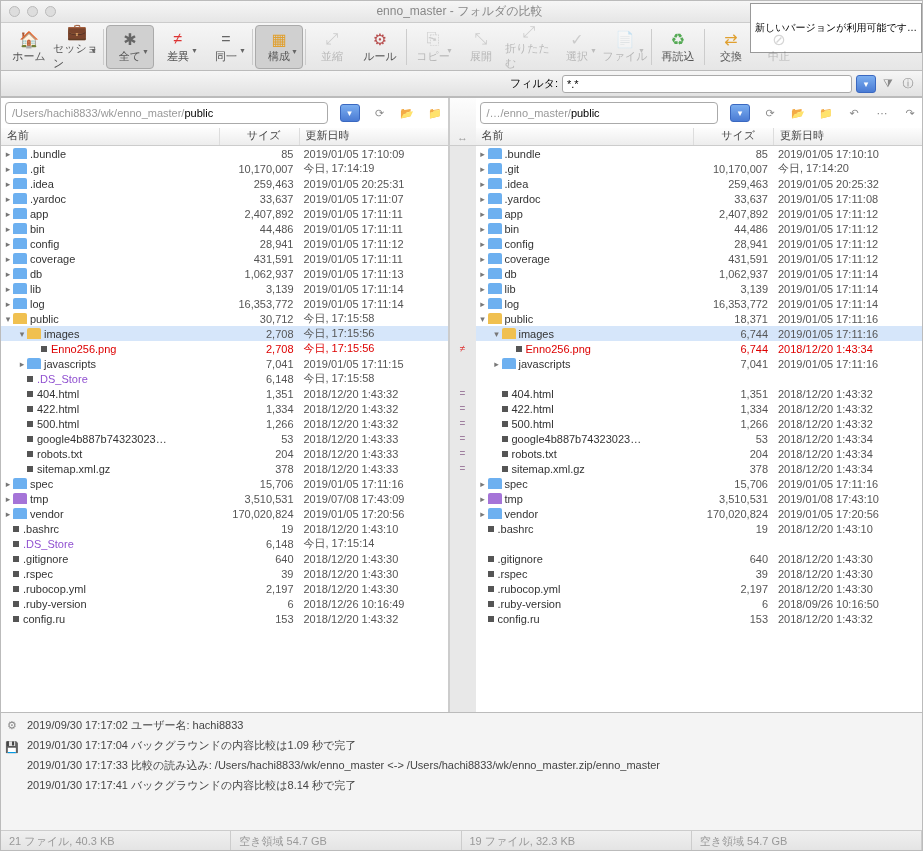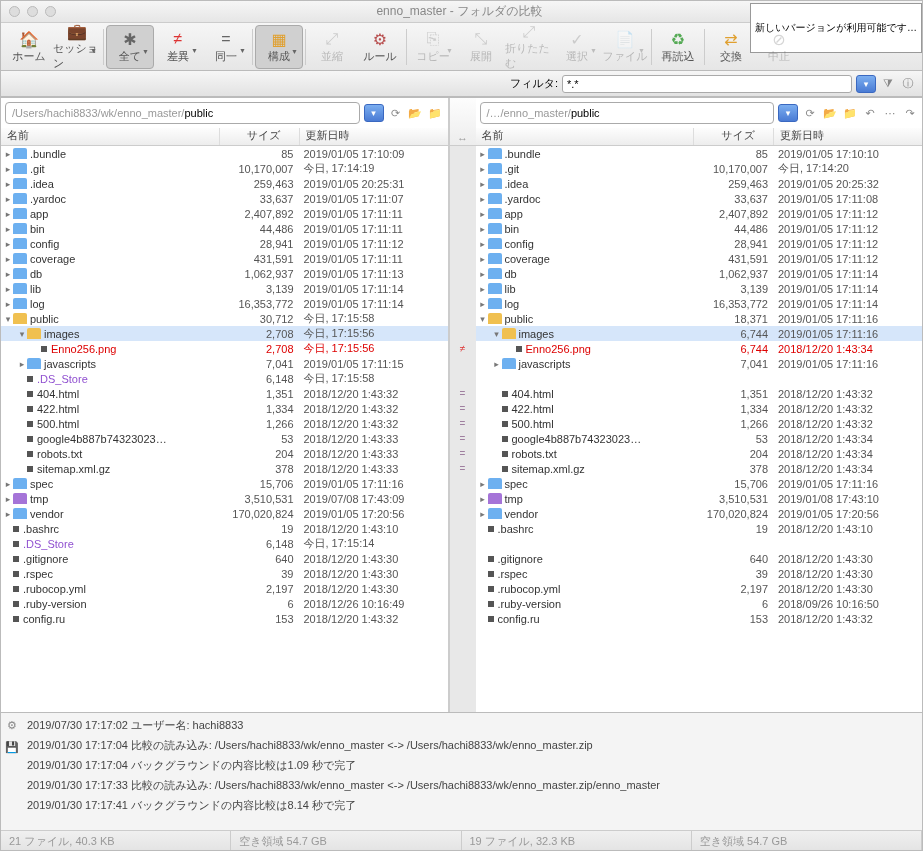--- a/index.html
+++ b/index.html
@@ -13,21 +13,21 @@
 .tbtn { display: flex; flex-direction: column; align-items: center; justify-content: center; width: 48px; height: 44px; font-size: 9px; color: #555; cursor: pointer; border-radius: 4px; position: relative; }
 .tbtn.sel { background: #d0d0d0; border: 1px solid #aaa; }
 .tbtn.dis { opacity: .35; }
 .sep { width: 1px; height: 36px; background: #ccc; margin: 0 2px; }
 .icon { width: 20px; height: 20px; display: flex; align-items: center; justify-content: center; font-size: 16px; }
 .dd-arr { font-size: 7px; color: #666; position: absolute; top: 22px; right: 4px; }
 .filterbar { height: 26px; background: linear-gradient(#f6f6f6,#e2e2e2); display: flex; align-items: center; justify-content: flex-end; padding: 0 6px; border-bottom: 1px solid #bbb; gap: 4px; }
 .filter-input { width: 290px; height: 18px; background: #fff; border: 1px solid #aaa; border-radius: 3px; padding: 0 4px; }
 .smallblue { width: 20px; height: 18px; background: linear-gradient(#7baef0,#4a7bd4); border: 1px solid #3a68c0; border-radius: 3px; color: #fff; display: flex; align-items: center; justify-content: center; font-size: 9px; }
 .mini-ico { width: 16px; height: 16px; display: flex; align-items: center; justify-content: center; color: #888; cursor: pointer; }
-.pathbar { height: 30px; display: flex; align-items: center; padding: 0 4px; gap: 4px; }
+.pathbar { height: 30px; display: flex; align-items: center; padding: 0 4px; gap: 12px; }
 .pathfield { flex: 1; height: 22px; background: #fff; border: 1px solid #aaa; border-radius: 4px; display: flex; align-items: center; padding: 0 6px; font-size: 12px; }
 .pathfield .gray { color: #999; }
 .panes { flex: 1; display: flex; overflow: hidden; border-top: 1px solid #bbb; }
 .pane { flex: 1; display: flex; flex-direction: column; background: #fff; overflow: hidden; }
 .pane.left { border-right: 2px solid #ccc; }
 .headers { height: 18px; background: linear-gradient(#fdfdfd,#ededed); display: flex; border-bottom: 1px solid #ccc; font-size: 11px; color: #444; }
 .he1 { flex: 1; padding-left: 6px; border-right: 1px solid #ddd; }
 .he2 { width: 80px; text-align: right; padding-right: 18px; border-right: 1px solid #ddd; }
 .he3 { width: 148px; padding-left: 6px; }
 .rows { flex: 1; overflow: hidden; }
@@ -875,22 +875,21 @@
       </div>
   </div>
 </div>
 
 <div class="log">
   <div class="log-icons">
     <div class="mini-ico">⚙</div>
     <div class="mini-ico" style="color:#5aa0e0;">💾</div>
   </div>
   <div class="log-lines" id="log-lines">
-      <div class="log-line">2019/07/30 17:17:02  ユーザー名: hachi8833</div>
-      <div class="log-line">2019/01/30 17:17:04  比較の読み込み: /Users/hachi8833/wk/enno_master &lt;-&gt; /Users/hachi8833/wk/enno_master.zip</div>
+      <div class="log-line">2019/09/30 17:17:02  ユーザー名: hachi8833</div>
       <div class="log-line">2019/01/30 17:17:04  バックグラウンドの内容比較は1.09 秒で完了</div>
       <div class="log-line">2019/01/30 17:17:33  比較の読み込み: /Users/hachi8833/wk/enno_master &lt;-&gt; /Users/hachi8833/wk/enno_master.zip/enno_master</div>
       <div class="log-line">2019/01/30 17:17:41  バックグラウンドの内容比較は8.14 秒で完了</div>
     </div>
 </div>
 
 <div class="status">
   <div>21 ファイル, 40.3 KB</div>
   <div>空き領域 54.7 GB</div>
   <div>19 ファイル, 32.3 KB</div>

